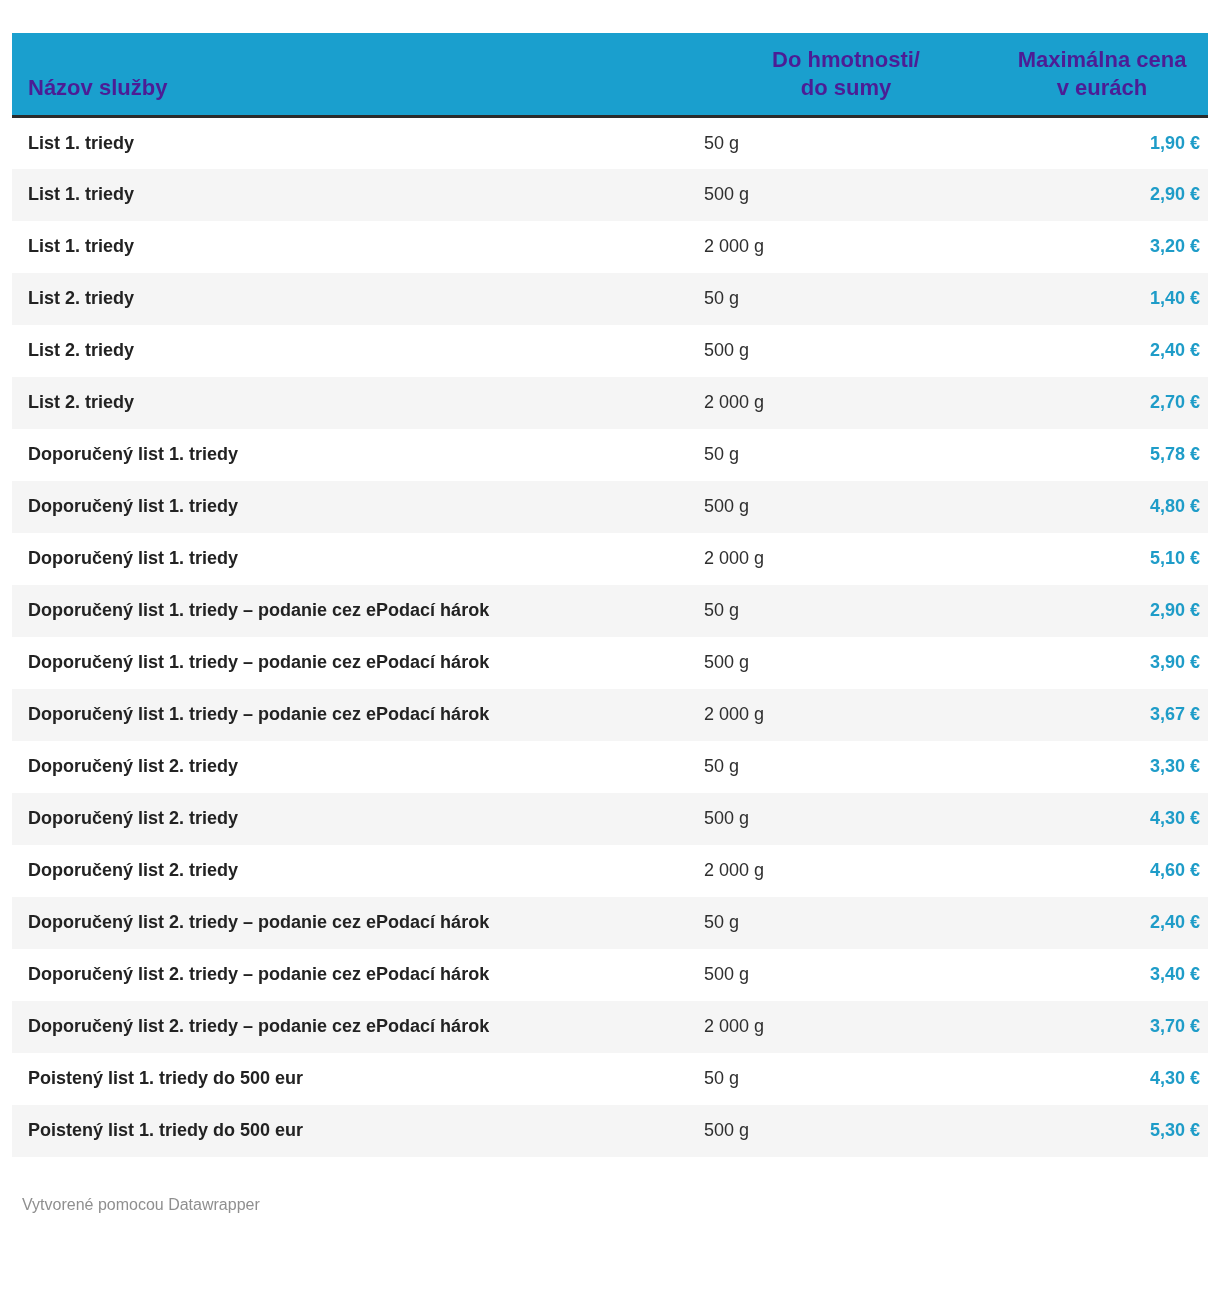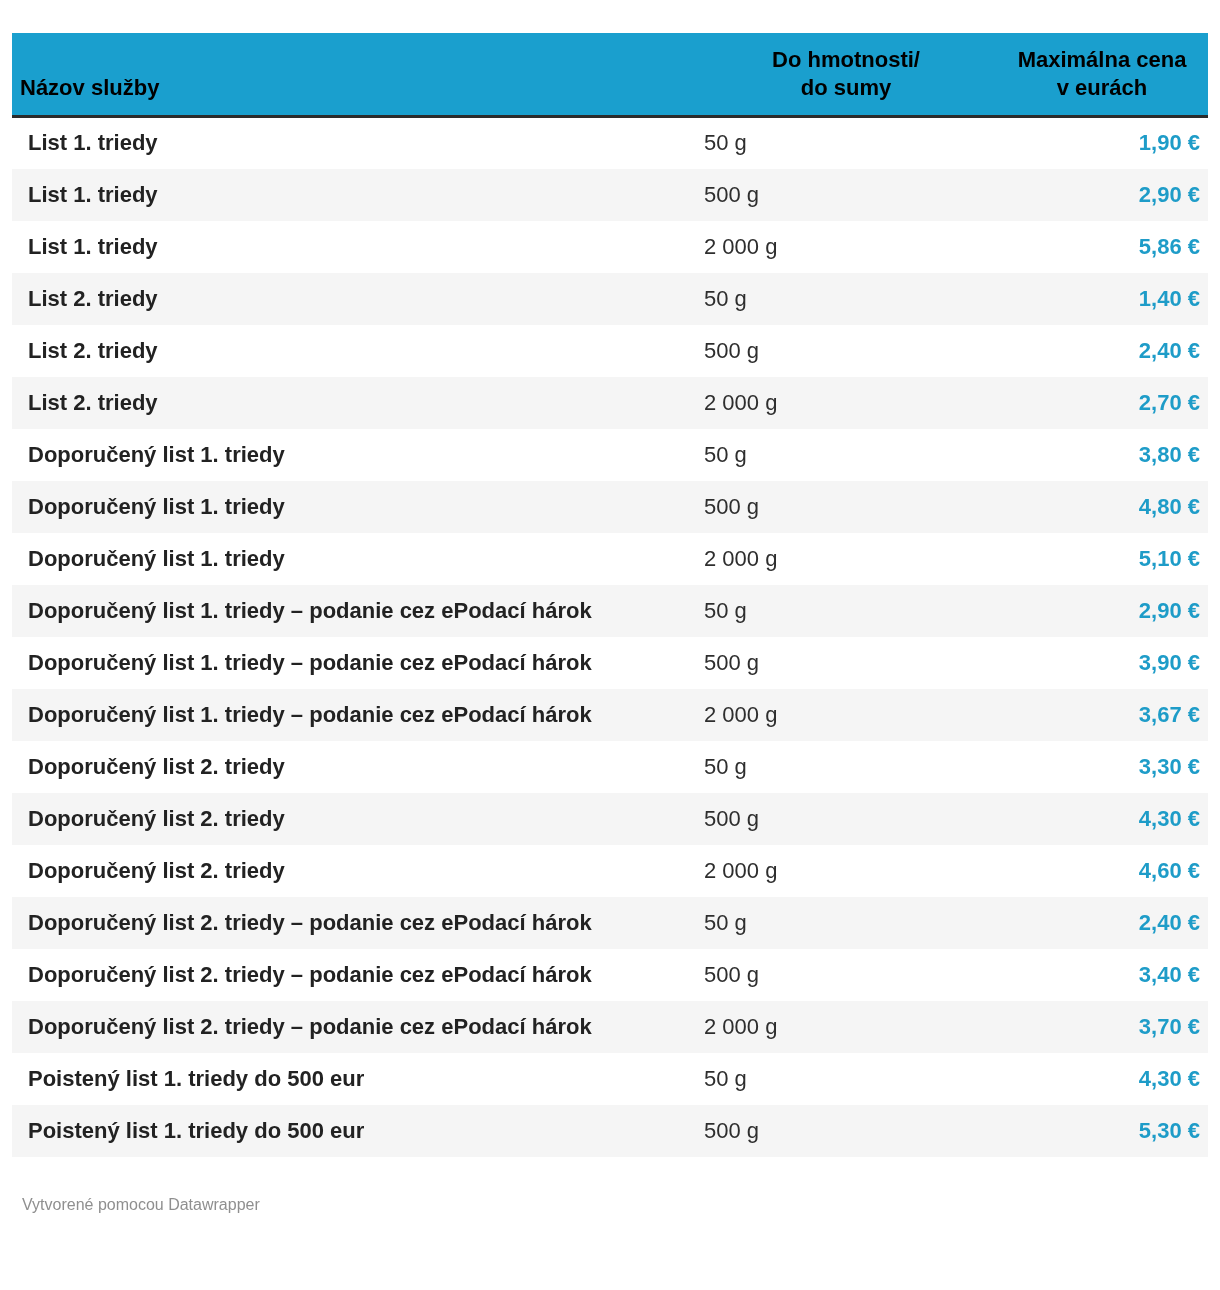--- a/index.html
+++ b/index.html
@@ -20,35 +20,35 @@
     font-family: "Liberation Sans", sans-serif;
   }
   .dw-wrap { padding: 33px 12px 0 12px; }
   table.price-table {
     width: 100%;
     border-collapse: collapse;
     table-layout: fixed;
   }
   thead th {
     background: var(--header-bg);
-    color: #000000;
+    color: #4c1d95;
     font-size: 22px;
     font-weight: bold;
     vertical-align: bottom;
     line-height: 28px;
     padding: 13px 8px 13px 8px;
     border-bottom: 3px solid var(--header-border);
     white-space: pre-line;
   }
-  th.col-service { text-align: left; padding-left: 8px; }
+  th.col-service { text-align: left; padding-left: 16px; }
   th.col-weight  { width: 300px; text-align: center; }
   th.col-price   { width: 212px; }
   tbody td {
     height: 52px;
-    font-size: 22px;
+    font-size: 18px;
     padding: 4px 8px;
     vertical-align: middle;
   }
   tbody tr:nth-child(even) { background: var(--row-alt); }
   td.cell-service {
     font-weight: bold;
     color: var(--service-color);
     text-align: left;
     padding-left: 16px;
     overflow: hidden;
@@ -92,41 +92,41 @@
           <td class="cell-price">1,90 €</td>
         </tr>
         <tr>
           <td class="cell-service">List 1. triedy</td>
           <td class="cell-weight">500 g</td>
           <td class="cell-price">2,90 €</td>
         </tr>
         <tr>
           <td class="cell-service">List 1. triedy</td>
           <td class="cell-weight">2 000 g</td>
-          <td class="cell-price">5,86 €</td>
+          <td class="cell-price">3,20 €</td>
         </tr>
         <tr>
           <td class="cell-service">List 2. triedy</td>
           <td class="cell-weight">50 g</td>
           <td class="cell-price">1,40 €</td>
         </tr>
         <tr>
           <td class="cell-service">List 2. triedy</td>
           <td class="cell-weight">500 g</td>
           <td class="cell-price">2,40 €</td>
         </tr>
         <tr>
           <td class="cell-service">List 2. triedy</td>
           <td class="cell-weight">2 000 g</td>
           <td class="cell-price">2,70 €</td>
         </tr>
         <tr>
           <td class="cell-service">Doporučený list 1. triedy</td>
           <td class="cell-weight">50 g</td>
-          <td class="cell-price">3,80 €</td>
+          <td class="cell-price">5,78 €</td>
         </tr>
         <tr>
           <td class="cell-service">Doporučený list 1. triedy</td>
           <td class="cell-weight">500 g</td>
           <td class="cell-price">4,80 €</td>
         </tr>
         <tr>
           <td class="cell-service">Doporučený list 1. triedy</td>
           <td class="cell-weight">2 000 g</td>
           <td class="cell-price">5,10 €</td>

